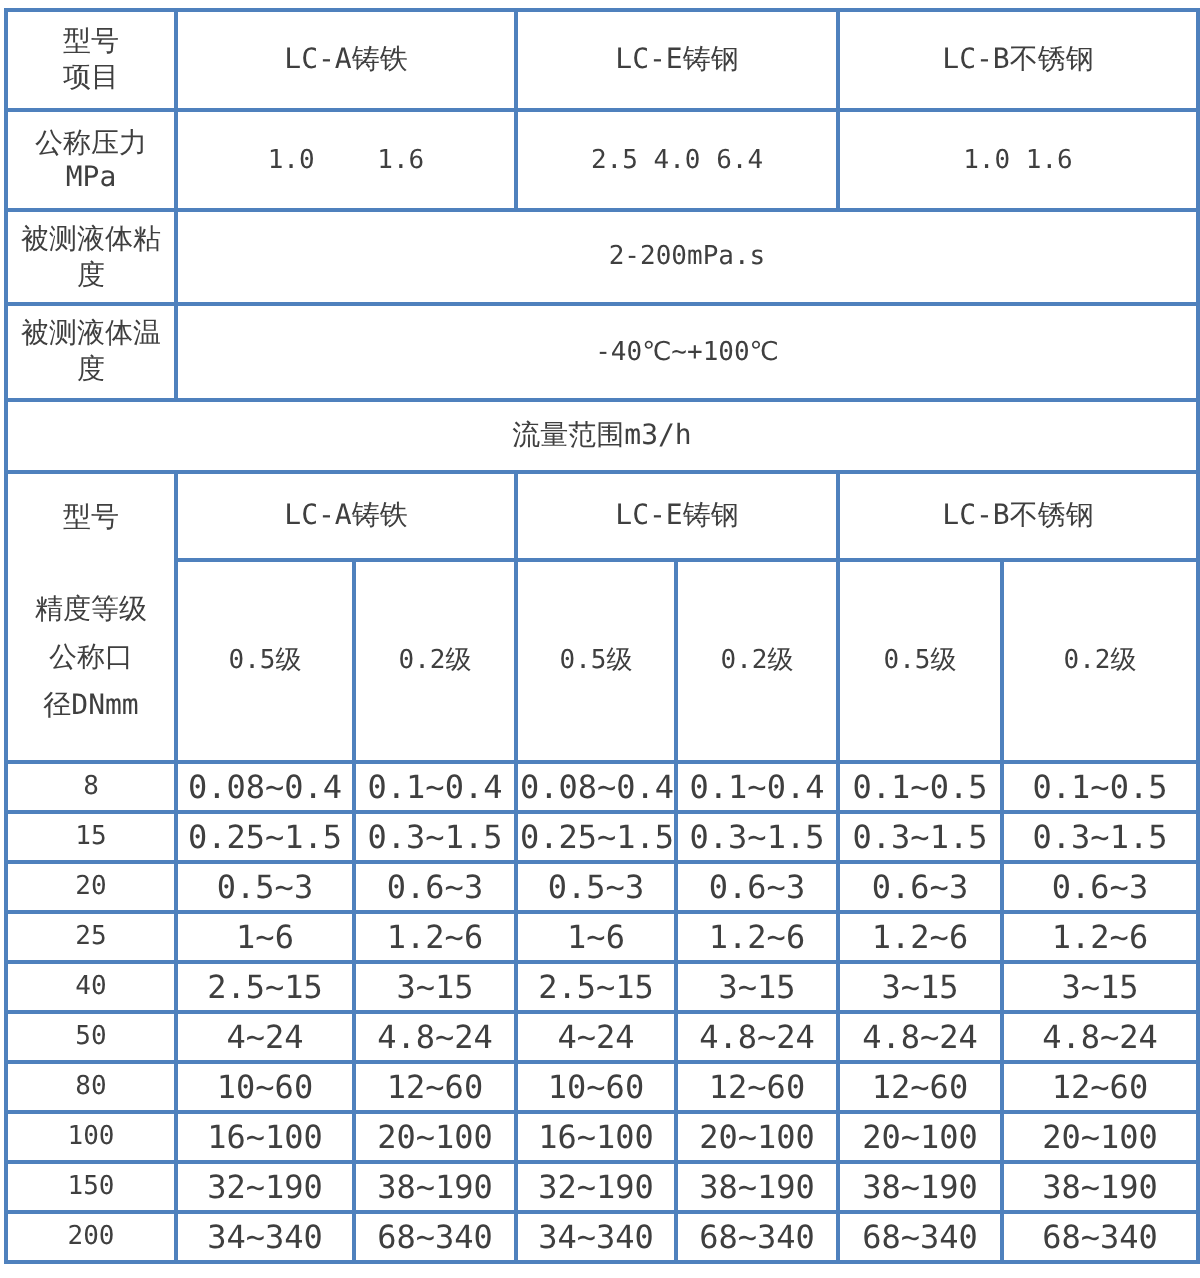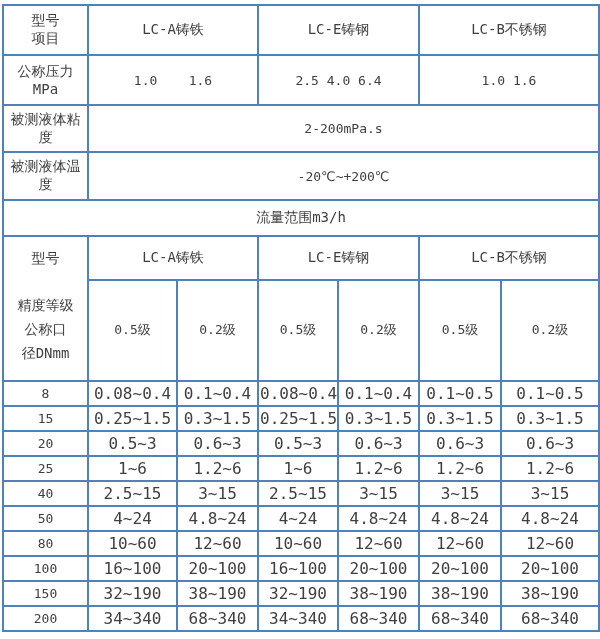--- a/index.html
+++ b/index.html
@@ -84,21 +84,21 @@
 
   <tr class="r3">
     <td class="label pre">被测液体粘
 度</td>
     <td colspan="6">2-200mPa.s</td>
   </tr>
 
   <tr class="r4">
     <td class="label pre">被测液体温
 度</td>
-    <td colspan="6">-20℃~+200℃</td>
+    <td colspan="6">-40℃~+100℃</td>
   </tr>
 
   <tr class="r5">
     <td class="span-title" colspan="7">流量范围m3/h</td>
   </tr>
 
   <tr class="r6">
     <td class="model-acc-cell" rowspan="2">
       <div class="mc-top">型号</div>
       <div class="mc-bottom">精度等级

